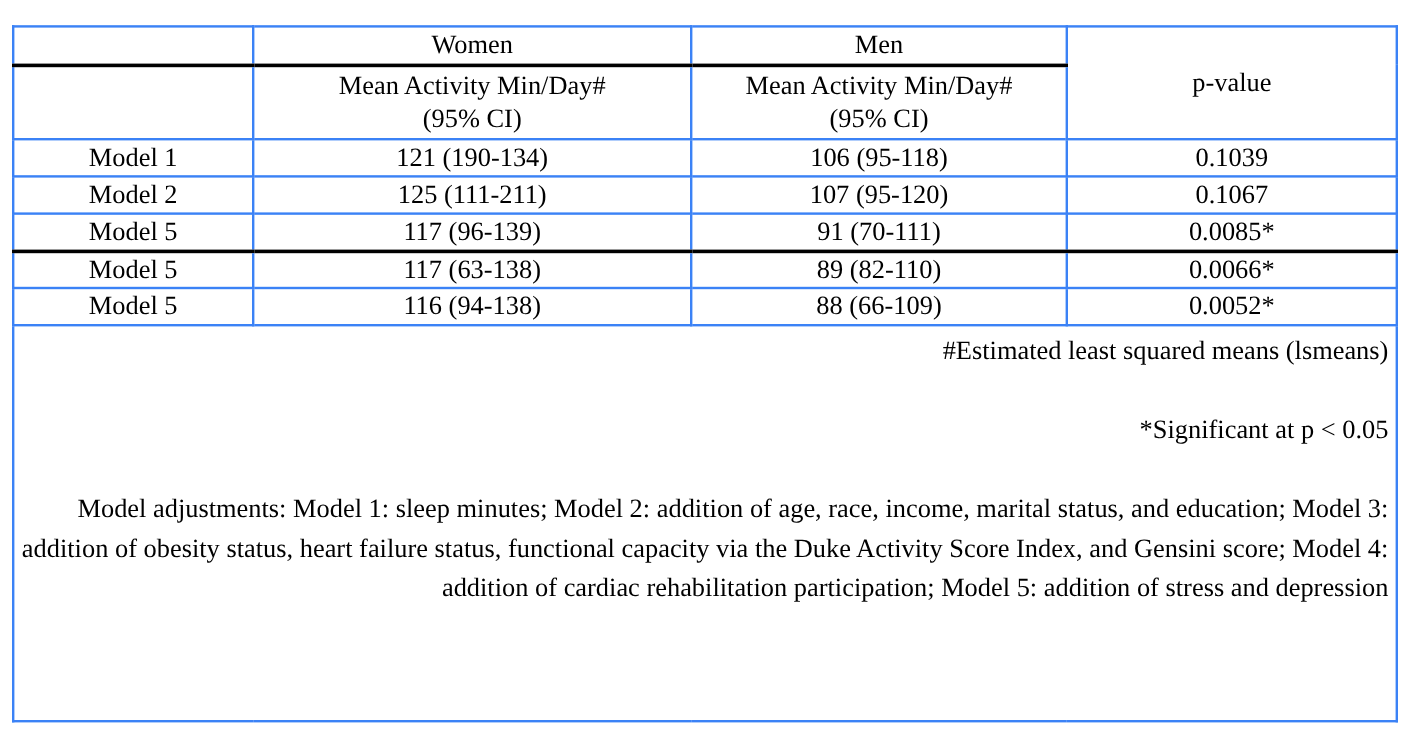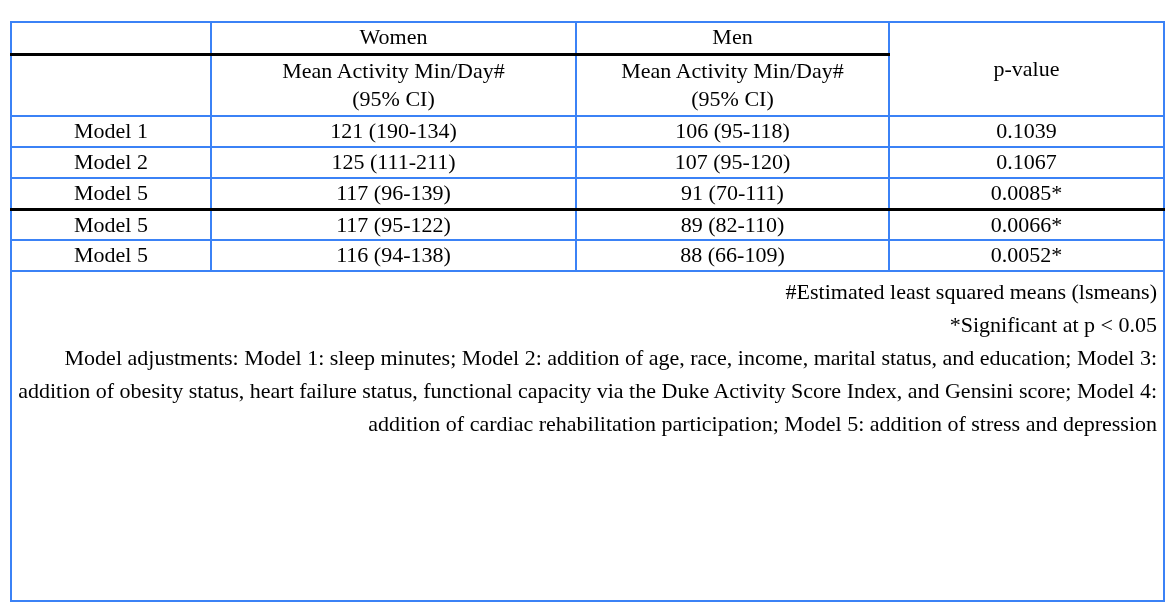--- a/index.html
+++ b/index.html
@@ -48,21 +48,21 @@
   .thick-bottom { border-bottom: 3px solid #000000 !important; }
 
   tr.r-notes td {
     height: 325px;
     vertical-align: top;
     text-align: left;
     padding: 3px 6px 0 6px;
     line-height: 33px;
   }
   .note-block { margin: 0; text-align: right; }
-  .note-gap   { }
+  .note-gap   { margin-top: 33px; }
 </style>
 </head>
 <body>
 
 <div class="table-wrap">
   <table class="results">
     <colgroup>
       <col class="c-label">
       <col class="c-women">
       <col class="c-men">
@@ -105,21 +105,21 @@
 
     <tr class="r-data">
       <td class="thick-bottom">Model 5</td>
       <td class="thick-bottom">117 (96-139)</td>
       <td class="thick-bottom">91 (70-111)</td>
       <td class="thick-bottom">0.0085*</td>
     </tr>
 
     <tr class="r-data">
       <td>Model 5</td>
-      <td>117 (95-122)</td>
+      <td>117 (63-138)</td>
       <td>89 (82-110)</td>
       <td>0.0066*</td>
     </tr>
 
     <tr class="r-data">
       <td>Model 5</td>
       <td>116 (94-138)</td>
       <td>88 (66-109)</td>
       <td>0.0052*</td>
     </tr>

